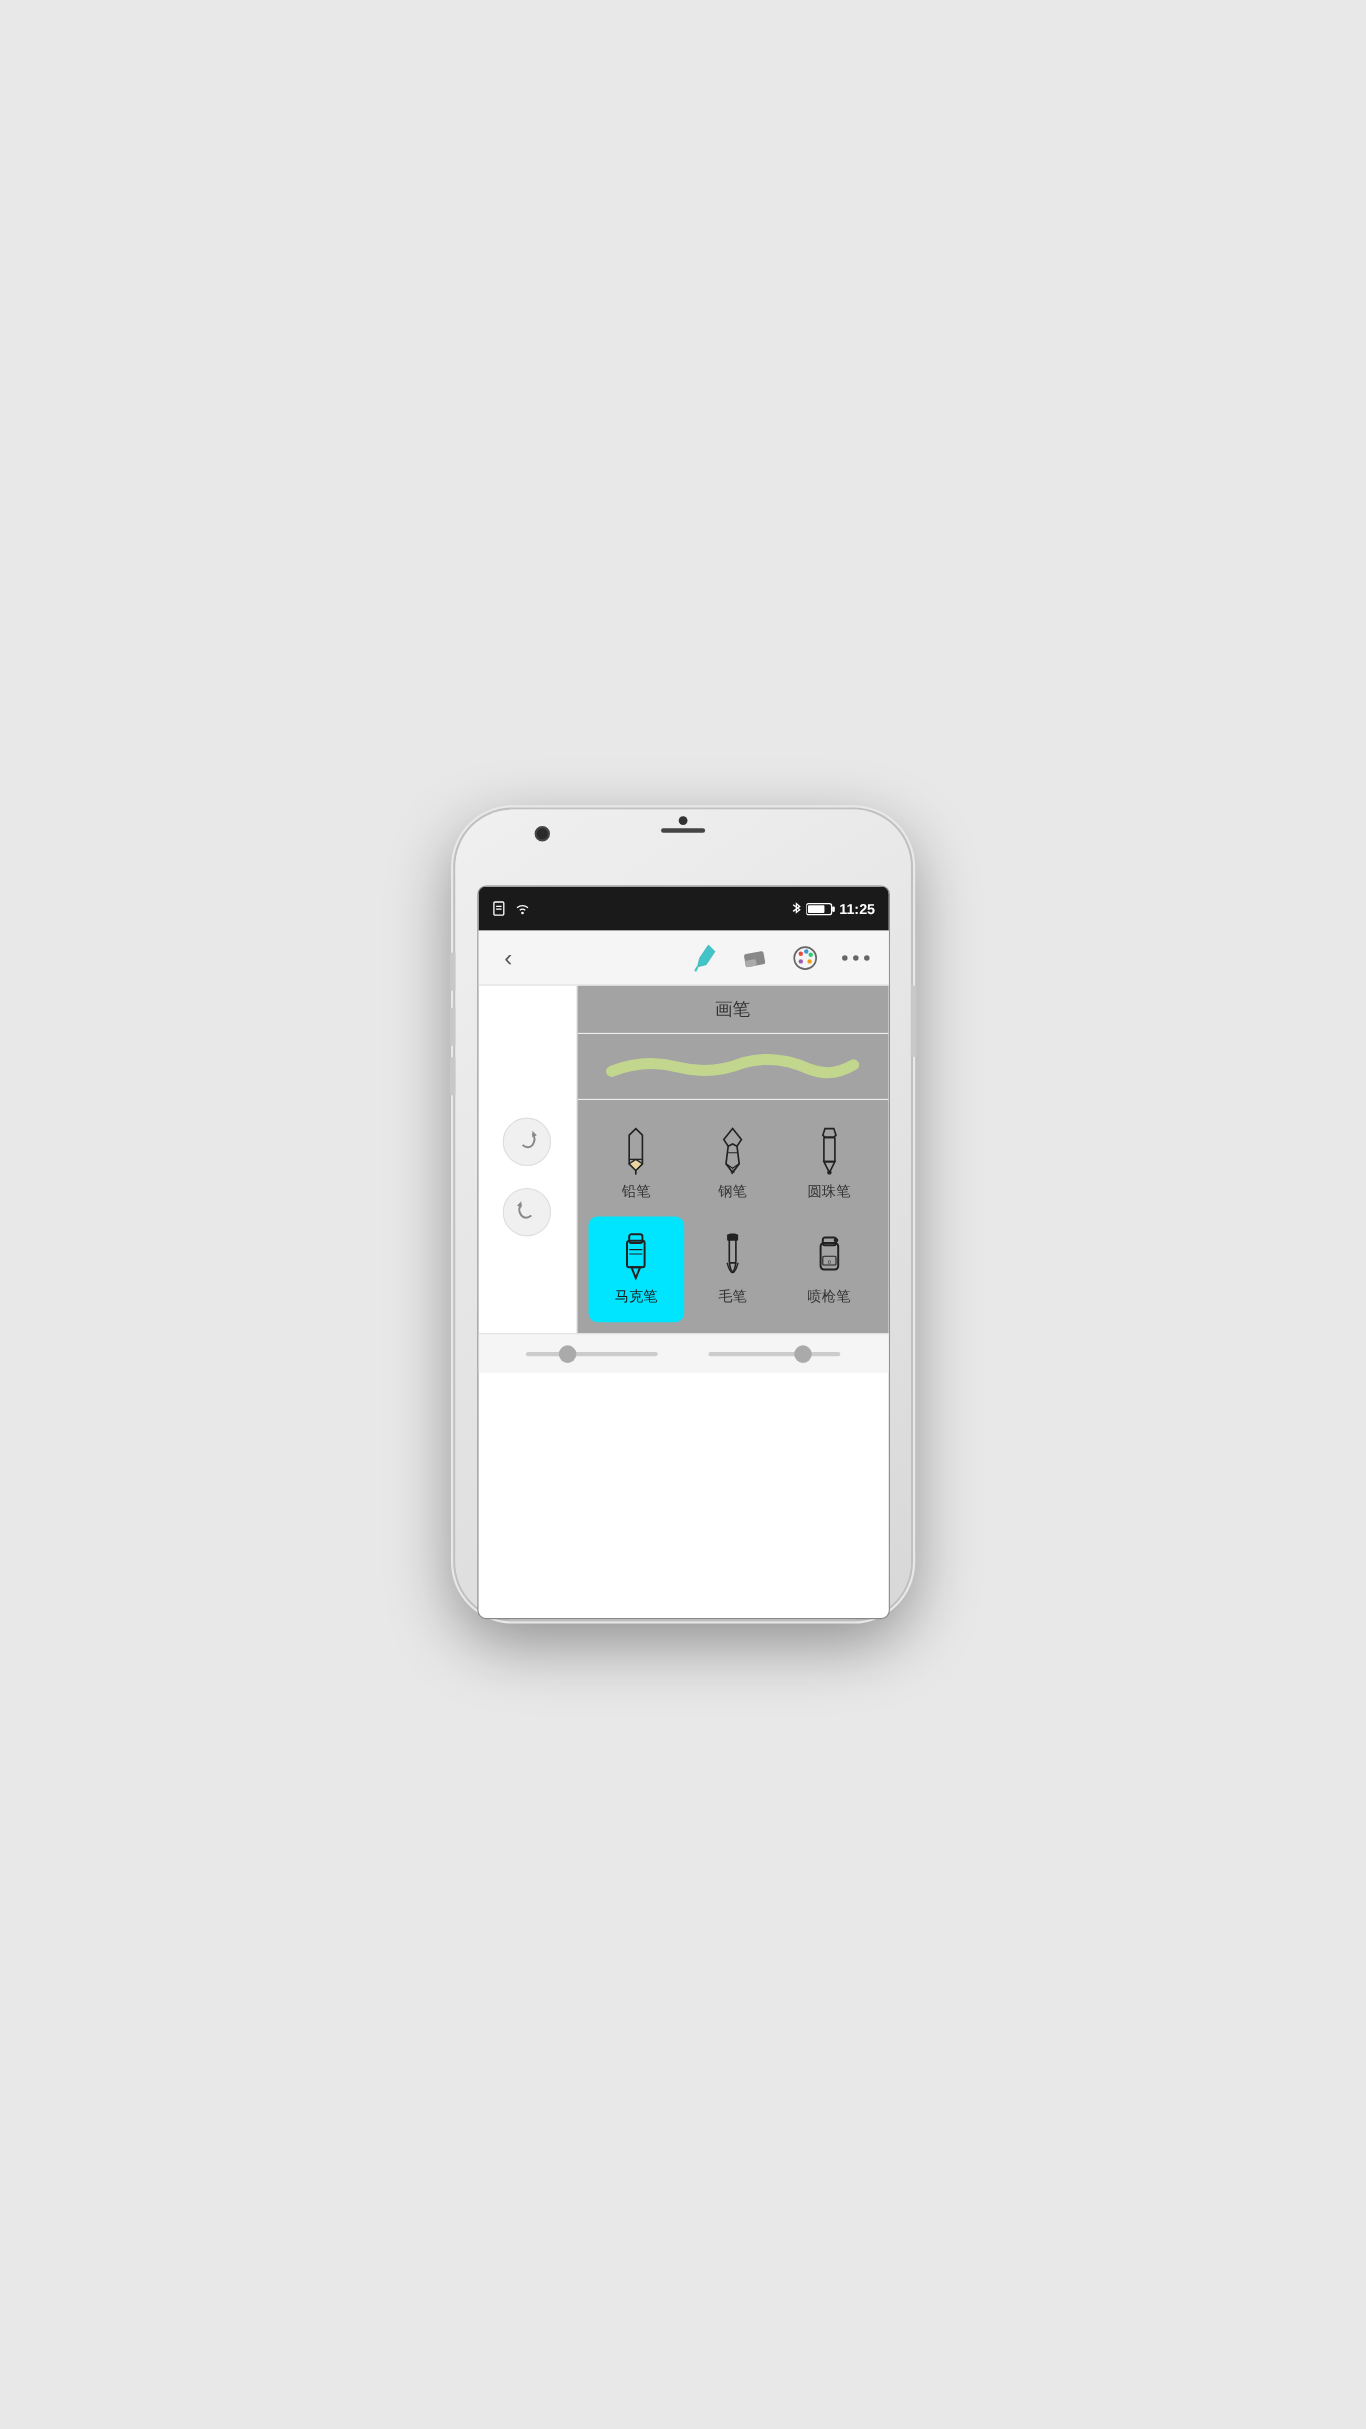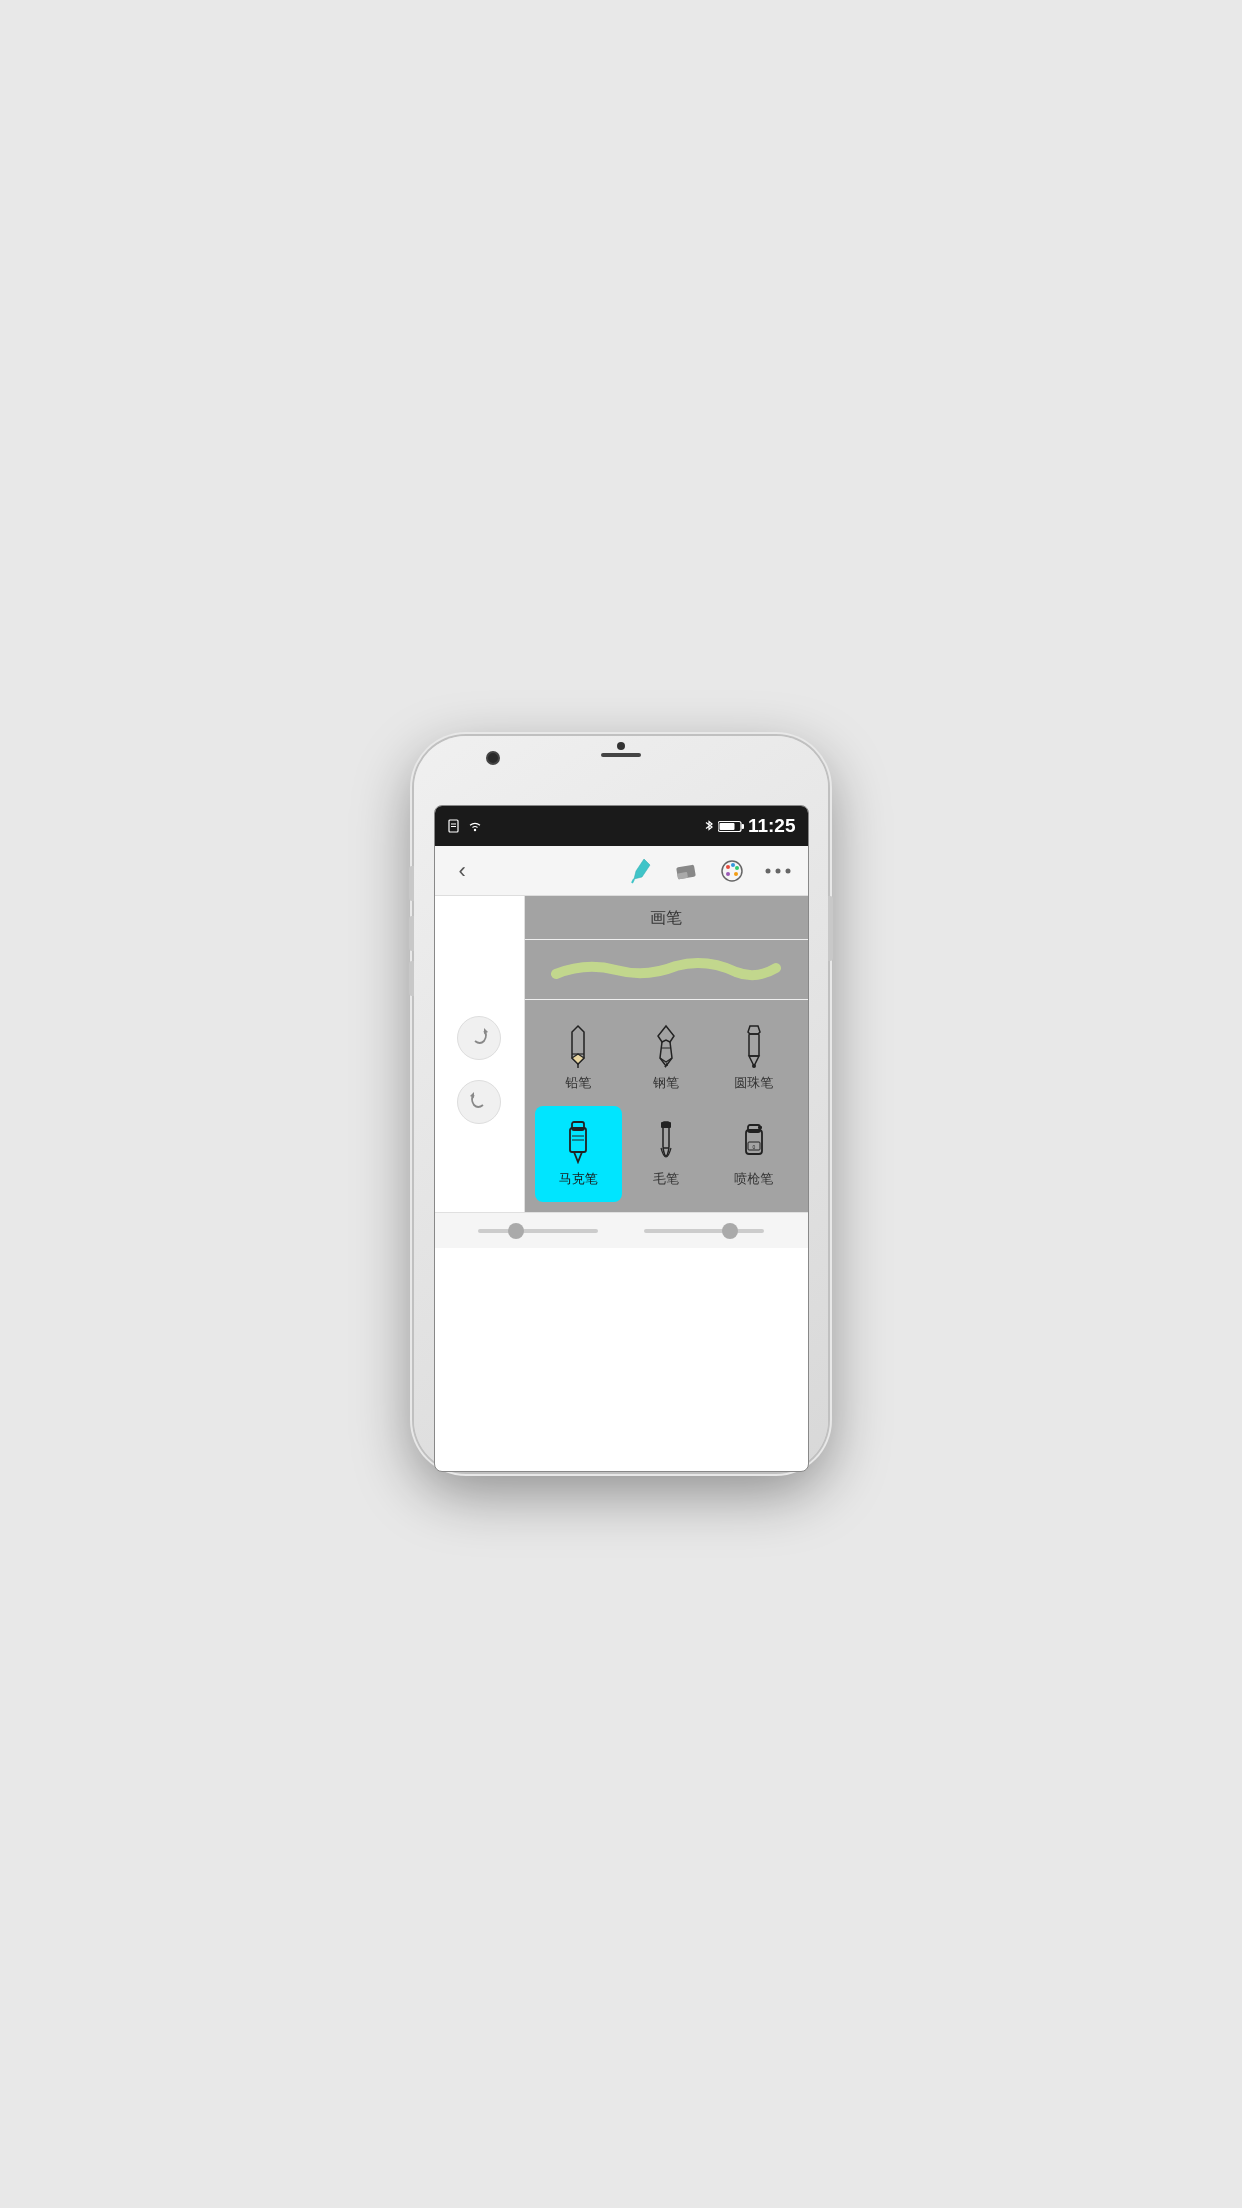--- a/index.html
+++ b/index.html
@@ -111,21 +111,21 @@
     }
     .status-left {
       display: flex;
       align-items: center;
       gap: 6px;
     }
     .status-right {
       display: flex;
       align-items: center;
       gap: 4px;
-      font-size: 19px;
+      font-size: 13px;
       font-weight: 600;
     }
 
     
     .toolbar {
       width: 100%;
       height: 50px;
       background: #f5f5f5;
       border-bottom: 1px solid #ddd;
       display: flex;

